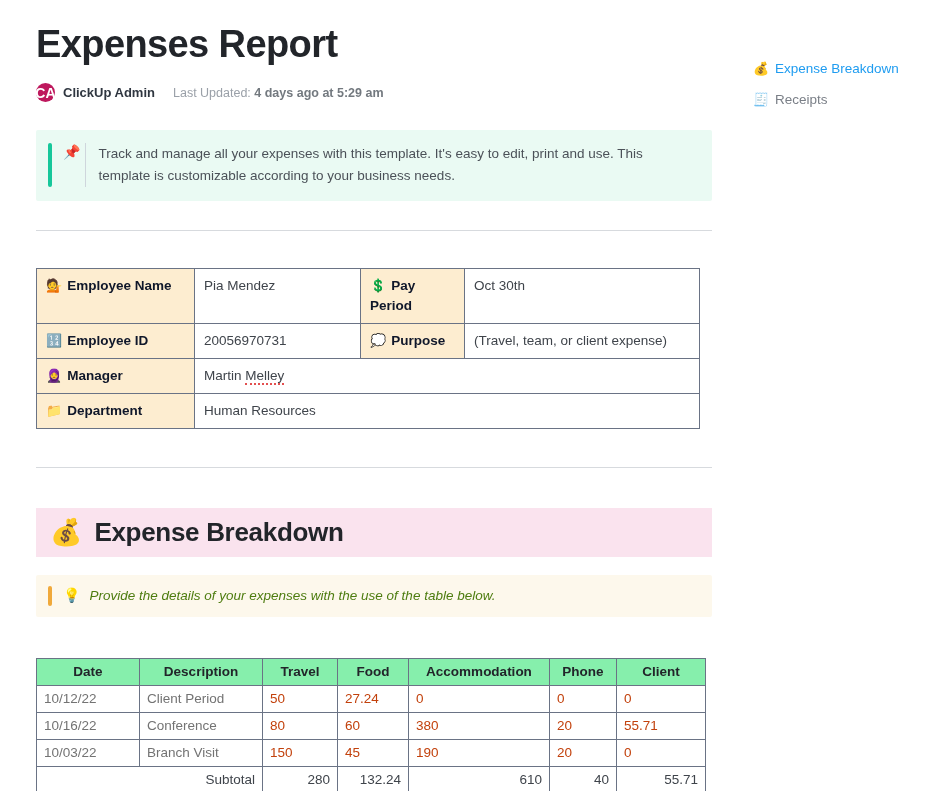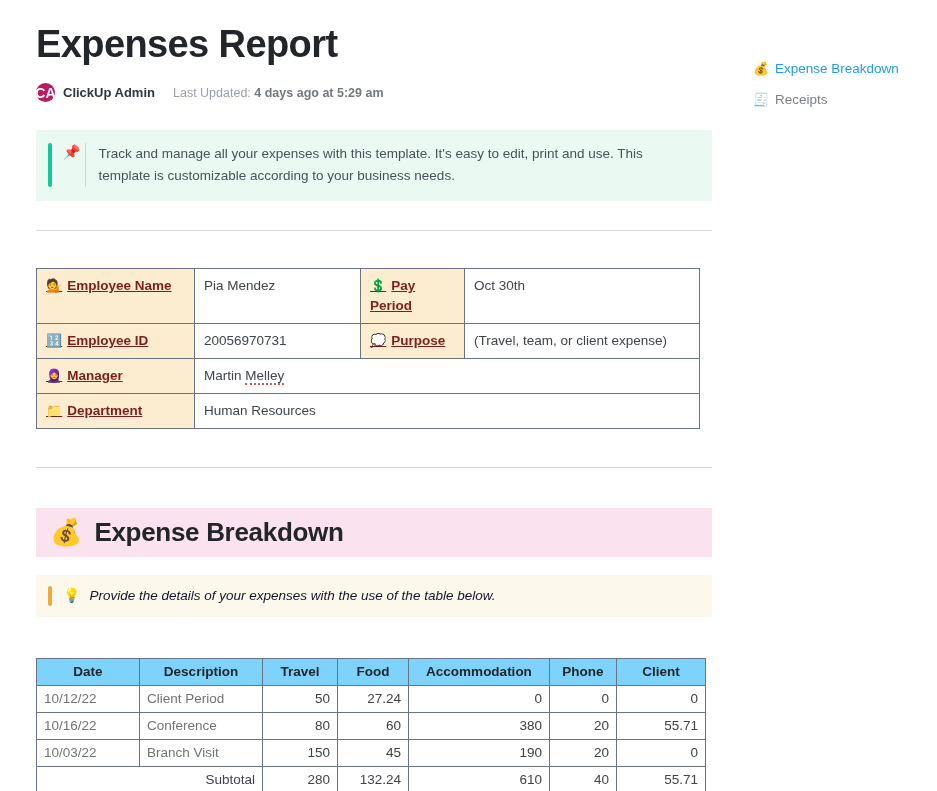--- a/index.html
+++ b/index.html
@@ -101,21 +101,21 @@
     font-size: 13.5px;
     line-height: 22px;
     color: #4b5158;
   }
   .callout-green { background: #eafaf3; }
   .callout-green .bar { background: #16c79a; }
   .callout-green .ctext { border-left: 1px solid #cfd6dc; padding-left: 12px; margin-left: -4px; }
 
   .callout-yellow { background: #fdf8ec; width: 676px; padding: 11px 14px 11px 12px; }
   .callout-yellow .bar { background: #f0a93b; }
-  .callout-yellow .ctext { font-style: italic; color: #0f172a; font-size: 13.5px; line-height: 20px; }
+  .callout-yellow .ctext { font-style: italic; color: #4d7c0f; font-size: 13.5px; line-height: 20px; }
 
   .divider {
     width: 676px;
     height: 1px;
     background: #d7dade;
     margin-top: 29px;
   }
 
   
   .info-table {
@@ -127,22 +127,21 @@
   .info-table td {
     border: 1px solid #6a7385;
     font-size: 13.5px;
     padding: 7px 8px 7px 9px;
     vertical-align: top;
     line-height: 20px;
   }
   .info-table td.lbl {
     background: #fdedd0;
     font-weight: bold;
-    color: #7f1d1d;
-    text-decoration: underline;
+    color: #0f172a;
   }
   .info-table td.lbl .emoji { margin-right: 5px; font-size: 13px; }
   .info-table td.val { color: #3f444b; }
   .spell { border-bottom: 2px dotted #e34f4f; padding-bottom: 0px; }
 
   
   .section-head {
     width: 676px;
     background: #fae3ee;
     display: flex;
@@ -167,27 +166,27 @@
     table-layout: fixed;
   }
   .exp-table th, .exp-table td {
     border: 1px solid #6a7385;
     font-size: 13.5px;
     height: 27px;
     padding: 3px 7px;
     line-height: 20px;
   }
   .exp-table th {
-    background: #7dd3fc;
+    background: #86efac;
     font-weight: bold;
     text-align: center;
     color: #22252a;
   }
   .exp-table td.txt { text-align: left; color: #737373; }
-  .exp-table td.num { text-align: right; color: #404040; }
+  .exp-table td.num { text-align: left; color: #c2410c; }
   .exp-table tr.subtotal td { text-align: right; color: #3f444b; }
   .exp-table tr.subtotal td.lblcell { text-align: right; }
 </style>
 </head>
 <body>
 
 <div class="page">
 
   <div class="outline">
     <div class="outline-item active">

